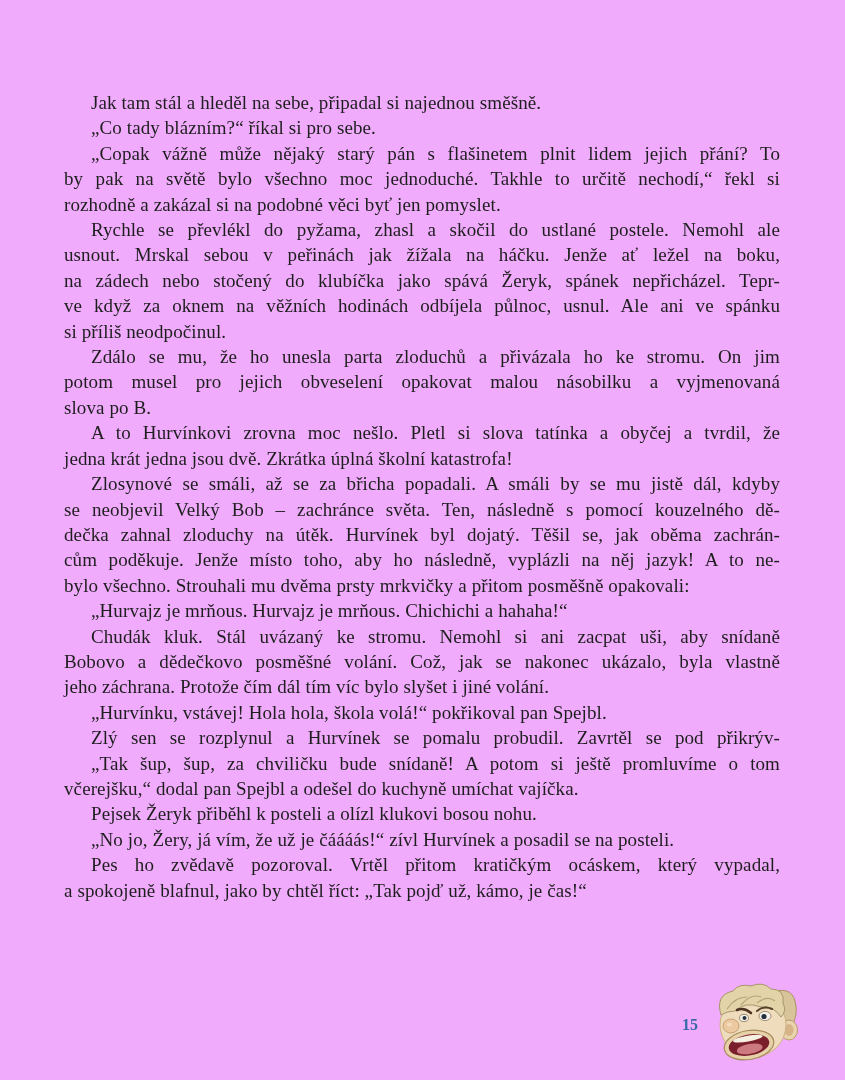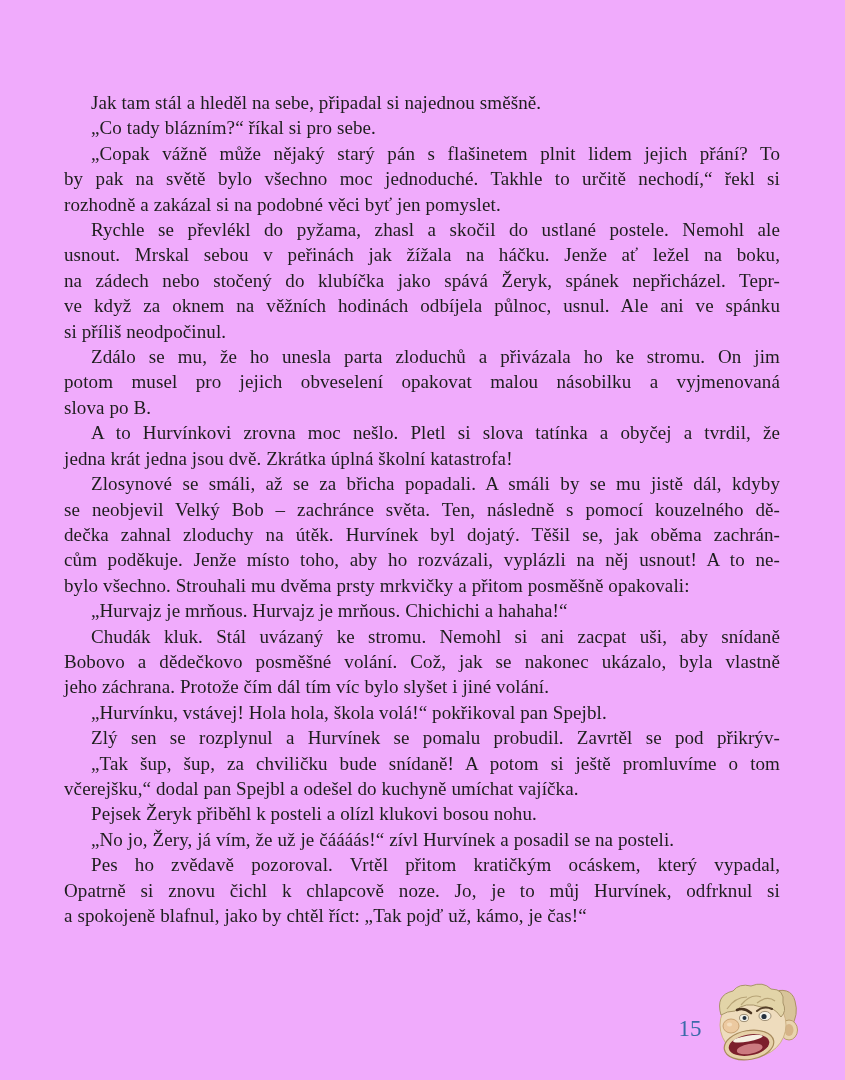--- a/index.html
+++ b/index.html
@@ -36,22 +36,22 @@
   }
   .line.first {
     text-indent: 27px;
   }
   .page-number {
     position: absolute;
     left: 670px;
     top: 1016px;
     width: 40px;
     text-align: center;
-    font-size: 23px;
-    font-weight: normal;
+    font-size: 16px;
+    font-weight: bold;
     color: #3b6aa9;
   }
   .illustration {
     position: absolute;
     left: 707px;
     top: 983px;
     width: 100px;
     height: 85px;
   }
 </style>
@@ -72,34 +72,33 @@
       <div class="line">ve když za oknem na věžních hodinách odbíjela půlnoc, usnul. Ale ani ve spánku</div>
       <div class="line last">si příliš neodpočinul.</div>
       <div class="line first">Zdálo se mu, že ho unesla parta zloduchů a přivázala ho ke stromu. On jim</div>
       <div class="line">potom musel pro jejich obveselení opakovat malou násobilku a vyjmenovaná</div>
       <div class="line last">slova po B.</div>
       <div class="line first">A to Hurvínkovi zrovna moc nešlo. Pletl si slova tatínka a obyčej a tvrdil, že</div>
       <div class="line last">jedna krát jedna jsou dvě. Zkrátka úplná školní katastrofa!</div>
       <div class="line first">Zlosynové se smáli, až se za břicha popadali. A smáli by se mu jistě dál, kdyby</div>
       <div class="line">se neobjevil Velký Bob – zachránce světa. Ten, následně s pomocí kouzelného dě-</div>
       <div class="line">dečka zahnal zloduchy na útěk. Hurvínek byl dojatý. Těšil se, jak oběma zachrán-</div>
-      <div class="line">cům poděkuje. Jenže místo toho, aby ho rozvázali, vyplázli na něj usnout! A to ne-</div>
+      <div class="line">cům poděkuje. Jenže místo toho, aby ho následně, vyplázli na něj jazyk! A to ne-</div>
       <div class="line last">bylo všechno. Strouhali mu dvěma prsty mrkvičky a přitom posměšně opakovali:</div>
       <div class="line first last">„Hurvajz je mrňous. Hurvajz je mrňous. Chichichi a hahaha!“</div>
       <div class="line first">Chudák kluk. Stál uvázaný ke stromu. Nemohl si ani zacpat uši, aby snídaně</div>
       <div class="line">Bobovo a dědečkovo posměšné volání. Což, jak se nakonec ukázalo, byla vlastně</div>
       <div class="line last">jeho záchrana. Protože čím dál tím víc bylo slyšet i jiné volání.</div>
       <div class="line first last">„Hurvínku, vstávej! Hola hola, škola volá!“ pokřikoval pan Spejbl.</div>
       <div class="line first">Zlý sen se rozplynul a Hurvínek se pomalu probudil. Zavrtěl se pod přikrýv-</div>
       <div class="line first">„Tak šup, šup, za chviličku bude snídaně! A potom si ještě promluvíme o tom</div>
       <div class="line last">včerejšku,“ dodal pan Spejbl a odešel do kuchyně umíchat vajíčka.</div>
       <div class="line first last">Pejsek Žeryk přiběhl k posteli a olízl klukovi bosou nohu.</div>
       <div class="line first last">„No jo, Žery, já vím, že už je čáááás!“ zívl Hurvínek a posadil se na posteli.</div>
       <div class="line first">Pes ho zvědavě pozoroval. Vrtěl přitom kratičkým ocáskem, který vypadal,</div>
-      <div class="line">Opatrně si znovu čichl k chlapcově noze. Jo, je to můj Hurvínek, odfrknul si</div>
       <div class="line last">a spokojeně blafnul, jako by chtěl říct: „Tak pojď už, kámo, je čas!“</div>
     </div>
 
   <div class="page-number">15</div>
 
   <svg class="illustration" viewBox="0 0 100 85" xmlns="http://www.w3.org/2000/svg">
 
     <path d="M62 10 Q 84 2 88 18 Q 92 32 84 44 Q 78 52 74 44 L 70 28 Z" fill="#d8c49a" stroke="#ab9264" stroke-width="1"></path>
 
     <ellipse cx="82" cy="47" rx="8.5" ry="10" fill="#e9d4ae" stroke="#b99b6c" stroke-width="1"></ellipse>

